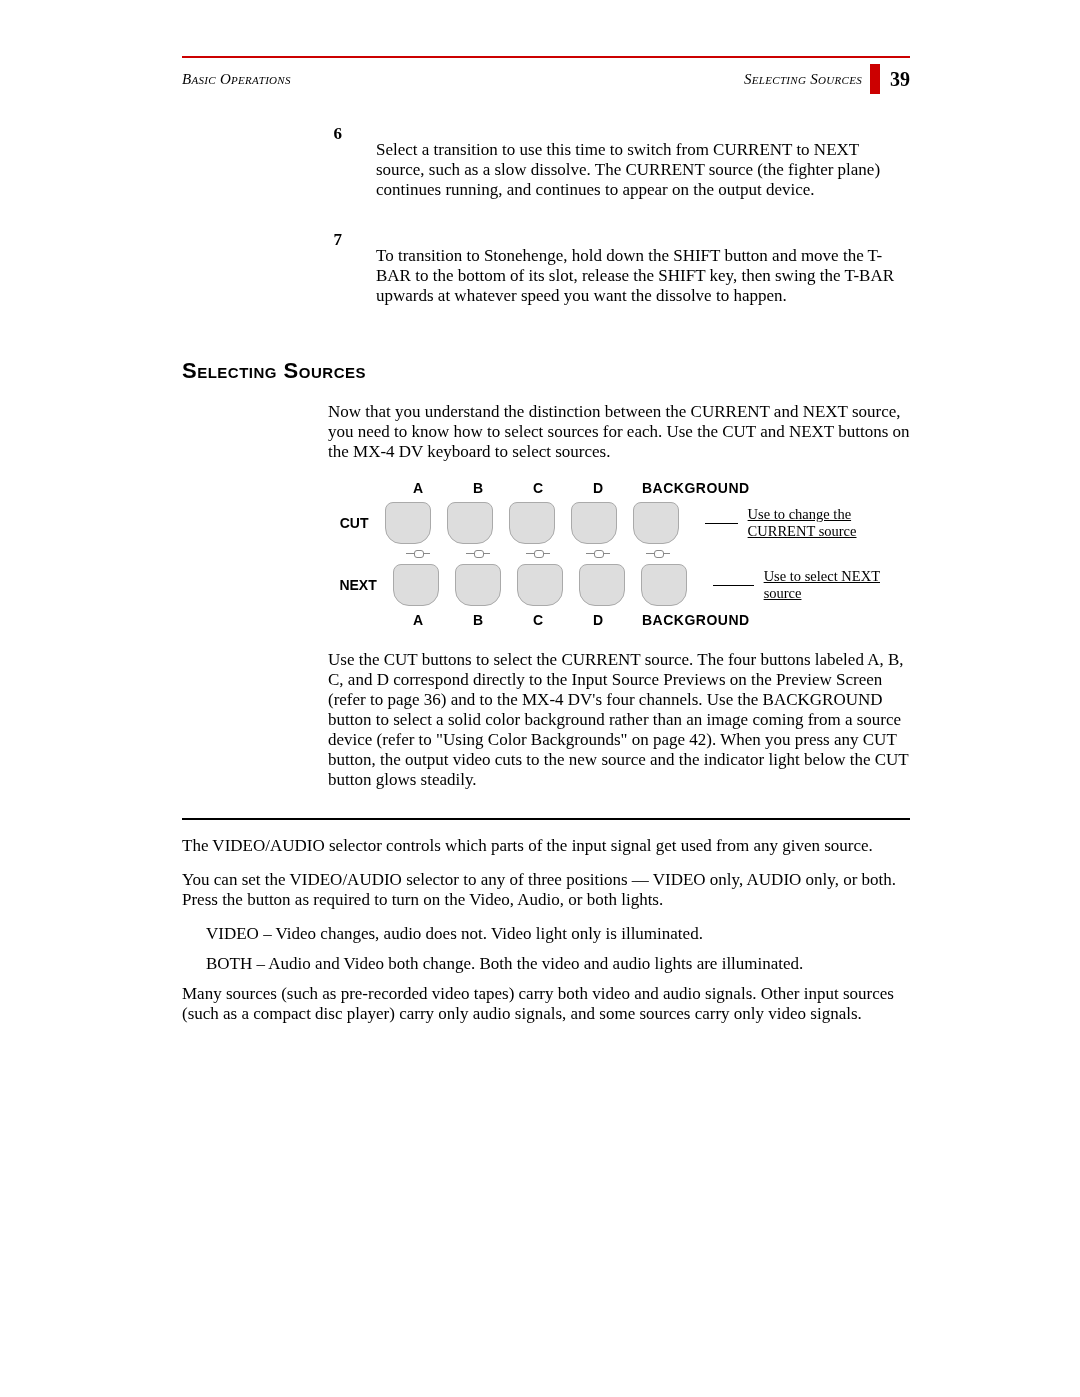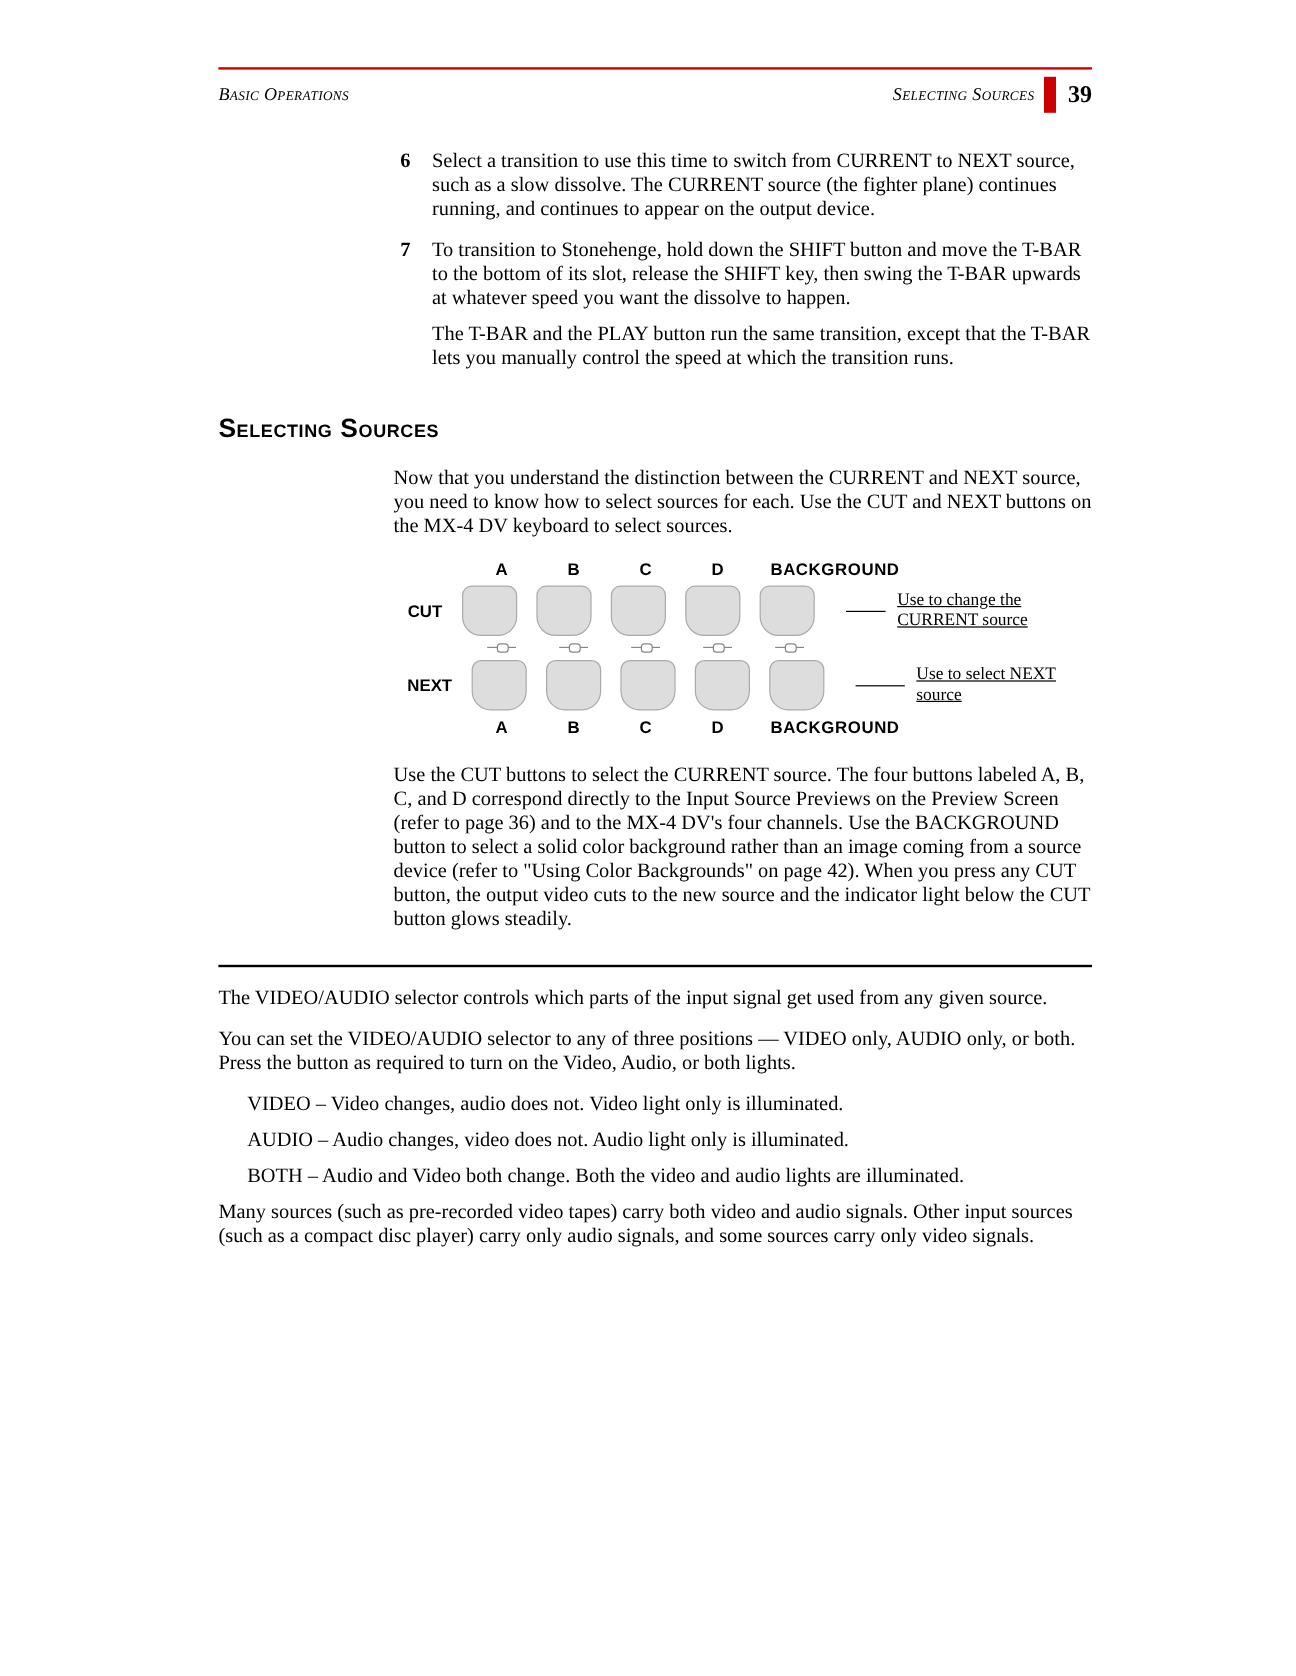--- a/index.html
+++ b/index.html
@@ -74,21 +74,21 @@
     display: flex;
     gap: 18px;
     margin-bottom: 14px;
   }
   .step-num {
     font-weight: bold;
     width: 14px;
     text-align: right;
     flex-shrink: 0;
   }
-  .step-text p { margin: 0; }
+  .step-text p { margin: 16px; }
 
   .section-heading {
     font-family: Arial, Helvetica, sans-serif;
     font-weight: bold;
     font-size: 22px;
     font-variant: small-caps;
     letter-spacing: 0.5px;
     margin: 36px 0 18px 0;
   }
 
@@ -225,21 +225,20 @@
       <li class="step-item">
         <span class="step-num">6</span>
         <div class="step-text">
           <p>Select a transition to use this time to switch from CURRENT to NEXT source, such as a slow dissolve. The CURRENT source (the fighter plane) continues running, and continues to appear on the output device.</p>
         </div>
       </li>
       <li class="step-item">
         <span class="step-num">7</span>
         <div class="step-text">
           <p>To transition to Stonehenge, hold down the SHIFT button and move the T-BAR to the bottom of its slot, release the SHIFT key, then swing the T-BAR upwards at whatever speed you want the dissolve to happen.</p>
-          <p style="margin-top:10px">The T-BAR and the PLAY button run the same transition, except that the T-BAR lets you manually control the speed at which the transition runs.</p>
         </div>
       </li>
     </ol>
   </div>
 
   <h2 class="section-heading">Selecting Sources</h2>
 
   <div class="body-col">
     <p class="para">Now that you understand the distinction between the CURRENT and NEXT source, you need to know how to select sources for each. Use the CUT and NEXT buttons on the MX-4 DV keyboard to select sources.</p>
 
@@ -305,20 +304,19 @@
 
   <hr class="rule-black">
 
 
   <div class="va-block">
     <div class="va-text">
       <p class="para">The VIDEO/AUDIO selector controls which parts of the input signal get used from any given source.</p>
       <p class="para">You can set the VIDEO/AUDIO selector to any of three positions — VIDEO only, AUDIO only, or both. Press the button as required to turn on the Video, Audio, or both lights.</p>
       <div class="indent-list">
         <p class="indent-item">VIDEO – Video changes, audio does not. Video light only is illuminated.</p>
-        <p class="indent-item">AUDIO – Audio changes, video does not. Audio light only is illuminated.</p>
         <p class="indent-item">BOTH – Audio and Video both change. Both the video and audio lights are illuminated.</p>
       </div>
       <p class="para">Many sources (such as pre-recorded video tapes) carry both video and audio signals. Other input sources (such as a compact disc player) carry only audio signals, and some sources carry only video signals.</p>
     </div>
   </div>
 
 </div>
 
 </body></html>

